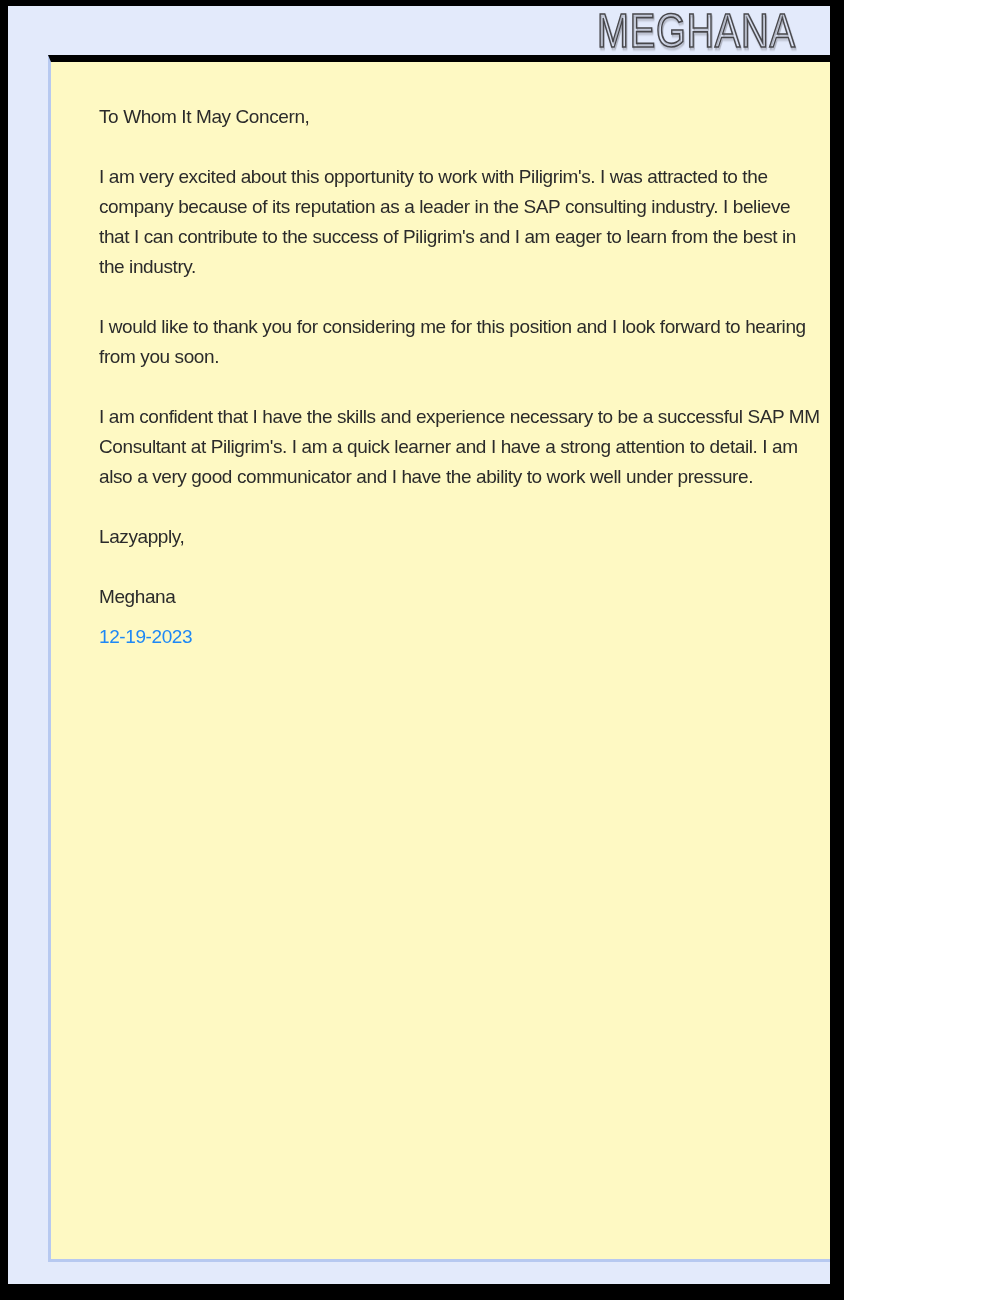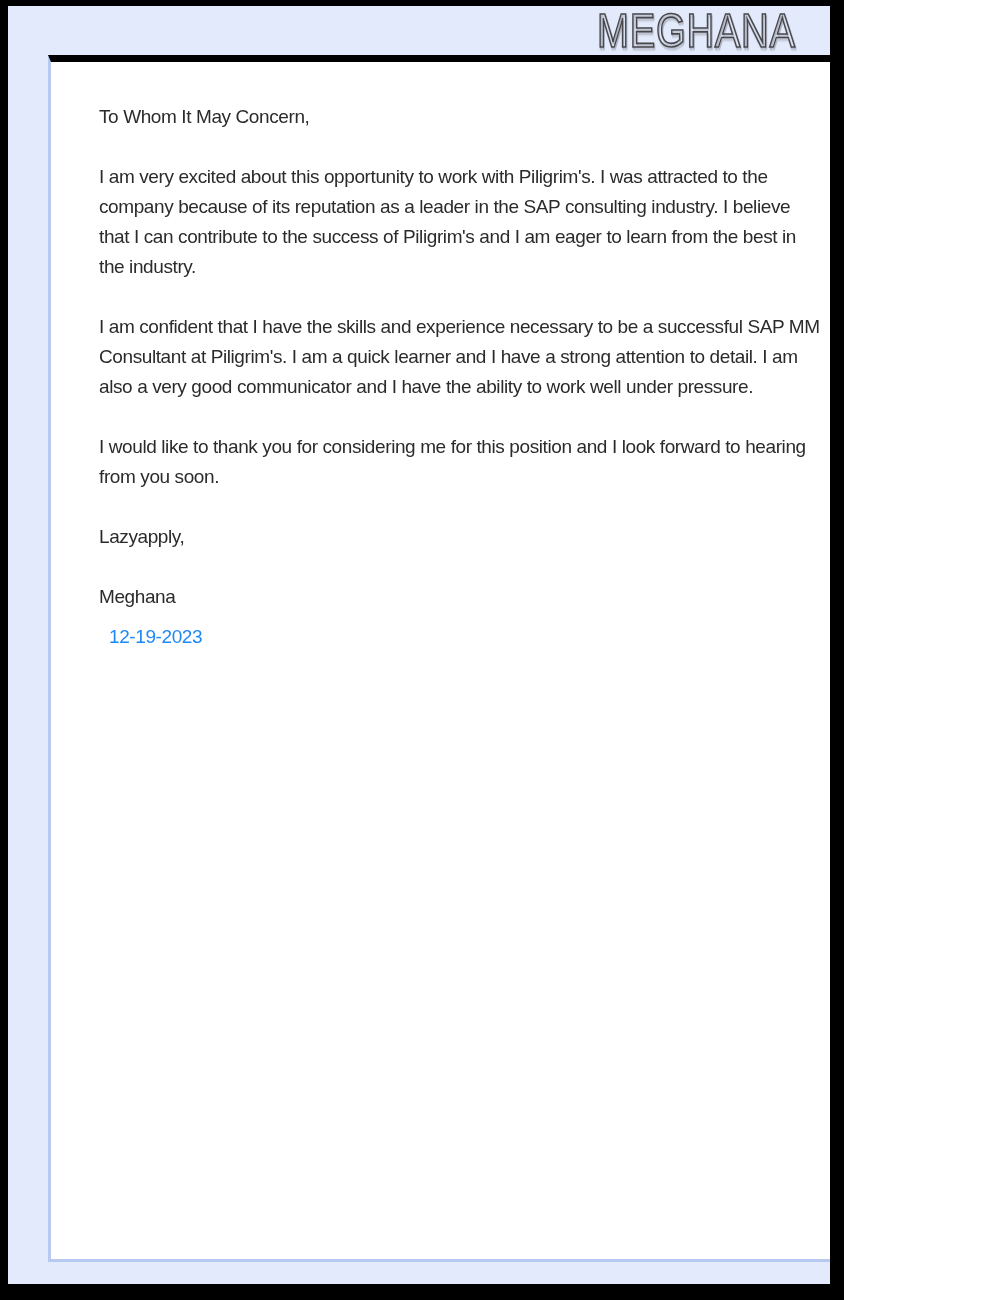--- a/index.html
+++ b/index.html
@@ -43,40 +43,40 @@
   }
 
   
   .page {
     position: absolute;
     left: 40px;
     top: 49px;
     width: 900px;
     height: 1207px;
     box-sizing: border-box;
-    background: #ffffff;
+    background: #fef9c3;
     border: 3px solid #b7c9f0;
     border-top: 7px solid #000000;
   }
 
   .letter {
     padding: 40px 24px 0 48px;
     font-size: 19px;
     letter-spacing: -0.4px;
     line-height: 30px;
     color: #2b2b2b;
   }
 
   .letter p {
     margin: 0 0 30px 0;
     white-space: pre-line;
   }
 
   .letter p.signature { margin-bottom: 10px; }
-  .letter p.date-line { margin-bottom: 0; margin-left: 10px; }
+  .letter p.date-line { margin-bottom: 0; }
 
   .date-link {
     color: #1e88f5;
     text-decoration: none;
     cursor: pointer;
   }
 
   .page-footer {
     position: absolute;
     right: 6px;
@@ -100,26 +100,26 @@
 
     <div class="letter">
       <p class="greeting">To Whom It May Concern,</p>
 
 
       <p class="para">I am very excited about this opportunity to work with Piligrim's. I was attracted to the
 company because of its reputation as a leader in the SAP consulting industry. I believe
 that I can contribute to the success of Piligrim's and I am eager to learn from the best in
 the industry.</p>
 
+      <p class="para">I would like to thank you for considering me for this position and I look forward to hearing
+from you soon.</p>
+
       <p class="para">I am confident that I have the skills and experience necessary to be a successful SAP MM
 Consultant at Piligrim's. I am a quick learner and I have a strong attention to detail. I am
 also a very good communicator and I have the ability to work well under pressure.</p>
-
-      <p class="para">I would like to thank you for considering me for this position and I look forward to hearing
-from you soon.</p>
 
       <p class="closing">Lazyapply,</p>
 
       <p class="signature">Meghana</p>
 
       <p class="date-line"><a class="date-link">12-19-2023</a></p>
     </div>
 
     <div class="page-footer">Consultant.com</div>
   </div>

